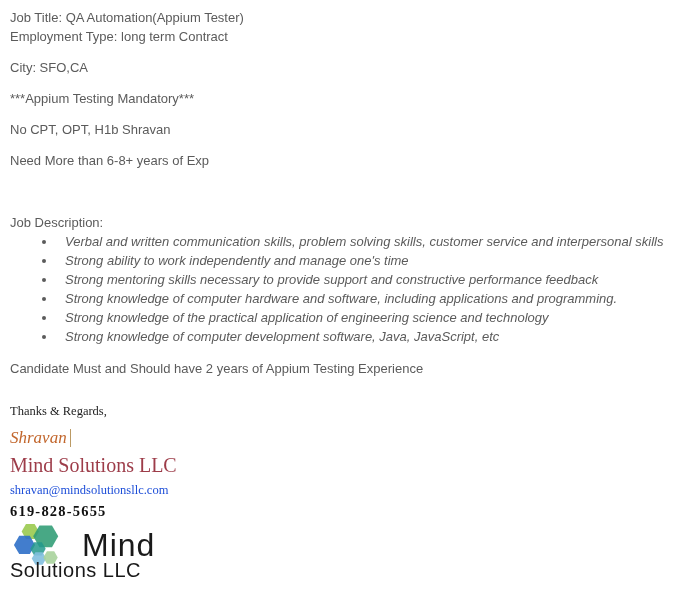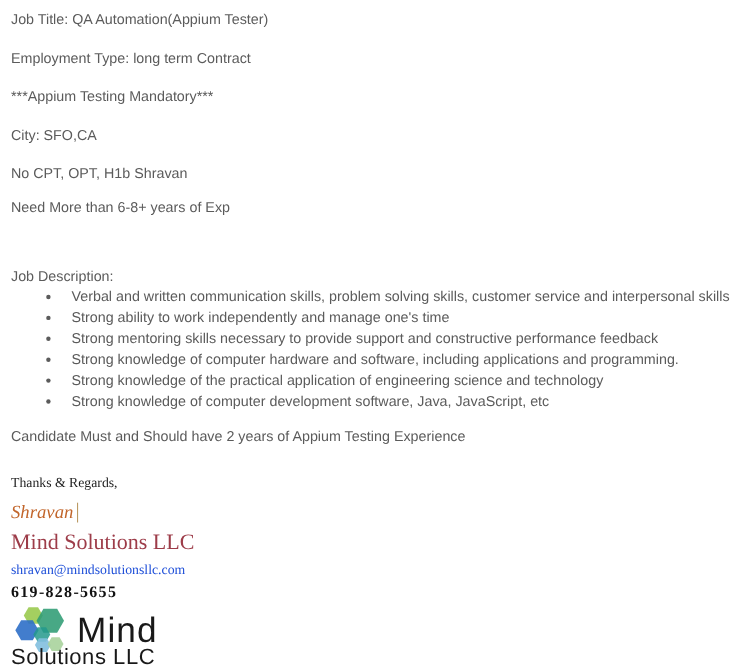--- a/index.html
+++ b/index.html
@@ -17,33 +17,34 @@
     padding: 8px 14px 0 10px;
   }
   
   .line {
     margin: 0;
     font-size: 13px;
     line-height: 19px;
     color: #5b5b5b;
     white-space: pre-wrap;
   }
-  .mb12 { margin-bottom: 12px; margin-top: 16px; }
+  .mb12 { margin-bottom: 12px; }
   .mb43 { margin-bottom: 43px; }
   .mb9  { margin-bottom: 0; }
   .mb26 { margin-bottom: 26px; }
   ul.req-list {
     margin: 0 0 13px 0;
     padding-left: 47px;
     color: #5b5b5b;
   }
   ul.req-list li {
     font-size: 13px;
     line-height: 19px;
     padding-left: 8px;
+    font-style: italic;
   }
   
   .sig-regards {
     margin: 0 0 8px 0;
     font-family: "Liberation Serif", serif;
     font-size: 12.5px;
     line-height: 15px;
     color: #1e1e1e;
   }
   .sig-name {
@@ -98,41 +99,41 @@
     display: flex;
     align-items: center;
   }
   .logo-top svg { display: block; margin-left: 2px; }
   .logo-word-top {
     font-family: "Liberation Sans", sans-serif;
     font-size: 32px;
     line-height: 34px;
     letter-spacing: 1px;
     color: #191919;
-    margin-left: 6px;
+    margin-left: 18px;
     margin-top: 2px;
   }
   .logo-word-bottom {
     font-family: "Liberation Sans", sans-serif;
     font-size: 20px;
     line-height: 21px;
     letter-spacing: 0.5px;
     color: #191919;
     margin-top: -7px;
   }
 </style>
 </head>
 <body>
 
 <div class="email-body">
 
   <p class="line">Job Title: QA Automation(Appium Tester)</p>
   <p class="line mb12">Employment Type: long term Contract</p>
+  <p class="line mb12">City: SFO,CA</p>
   <p class="line mb12">***Appium Testing Mandatory***</p>
-  <p class="line mb12">City: SFO,CA</p>
   <p class="line mb12">No CPT, OPT, H1b Shravan</p>
   <p class="line mb43">Need More than 6-8+ years of Exp</p>
 
   <p class="line mb9">Job Description:</p>
 
   <ul class="req-list">
     <li>Verbal and written communication skills, problem solving skills, customer service and interpersonal skills</li>
     <li>Strong ability to work independently and manage one's time</li>
     <li>Strong mentoring skills necessary to provide support and constructive performance feedback</li>
     <li>Strong knowledge of computer hardware and software, including applications and programming.</li>

